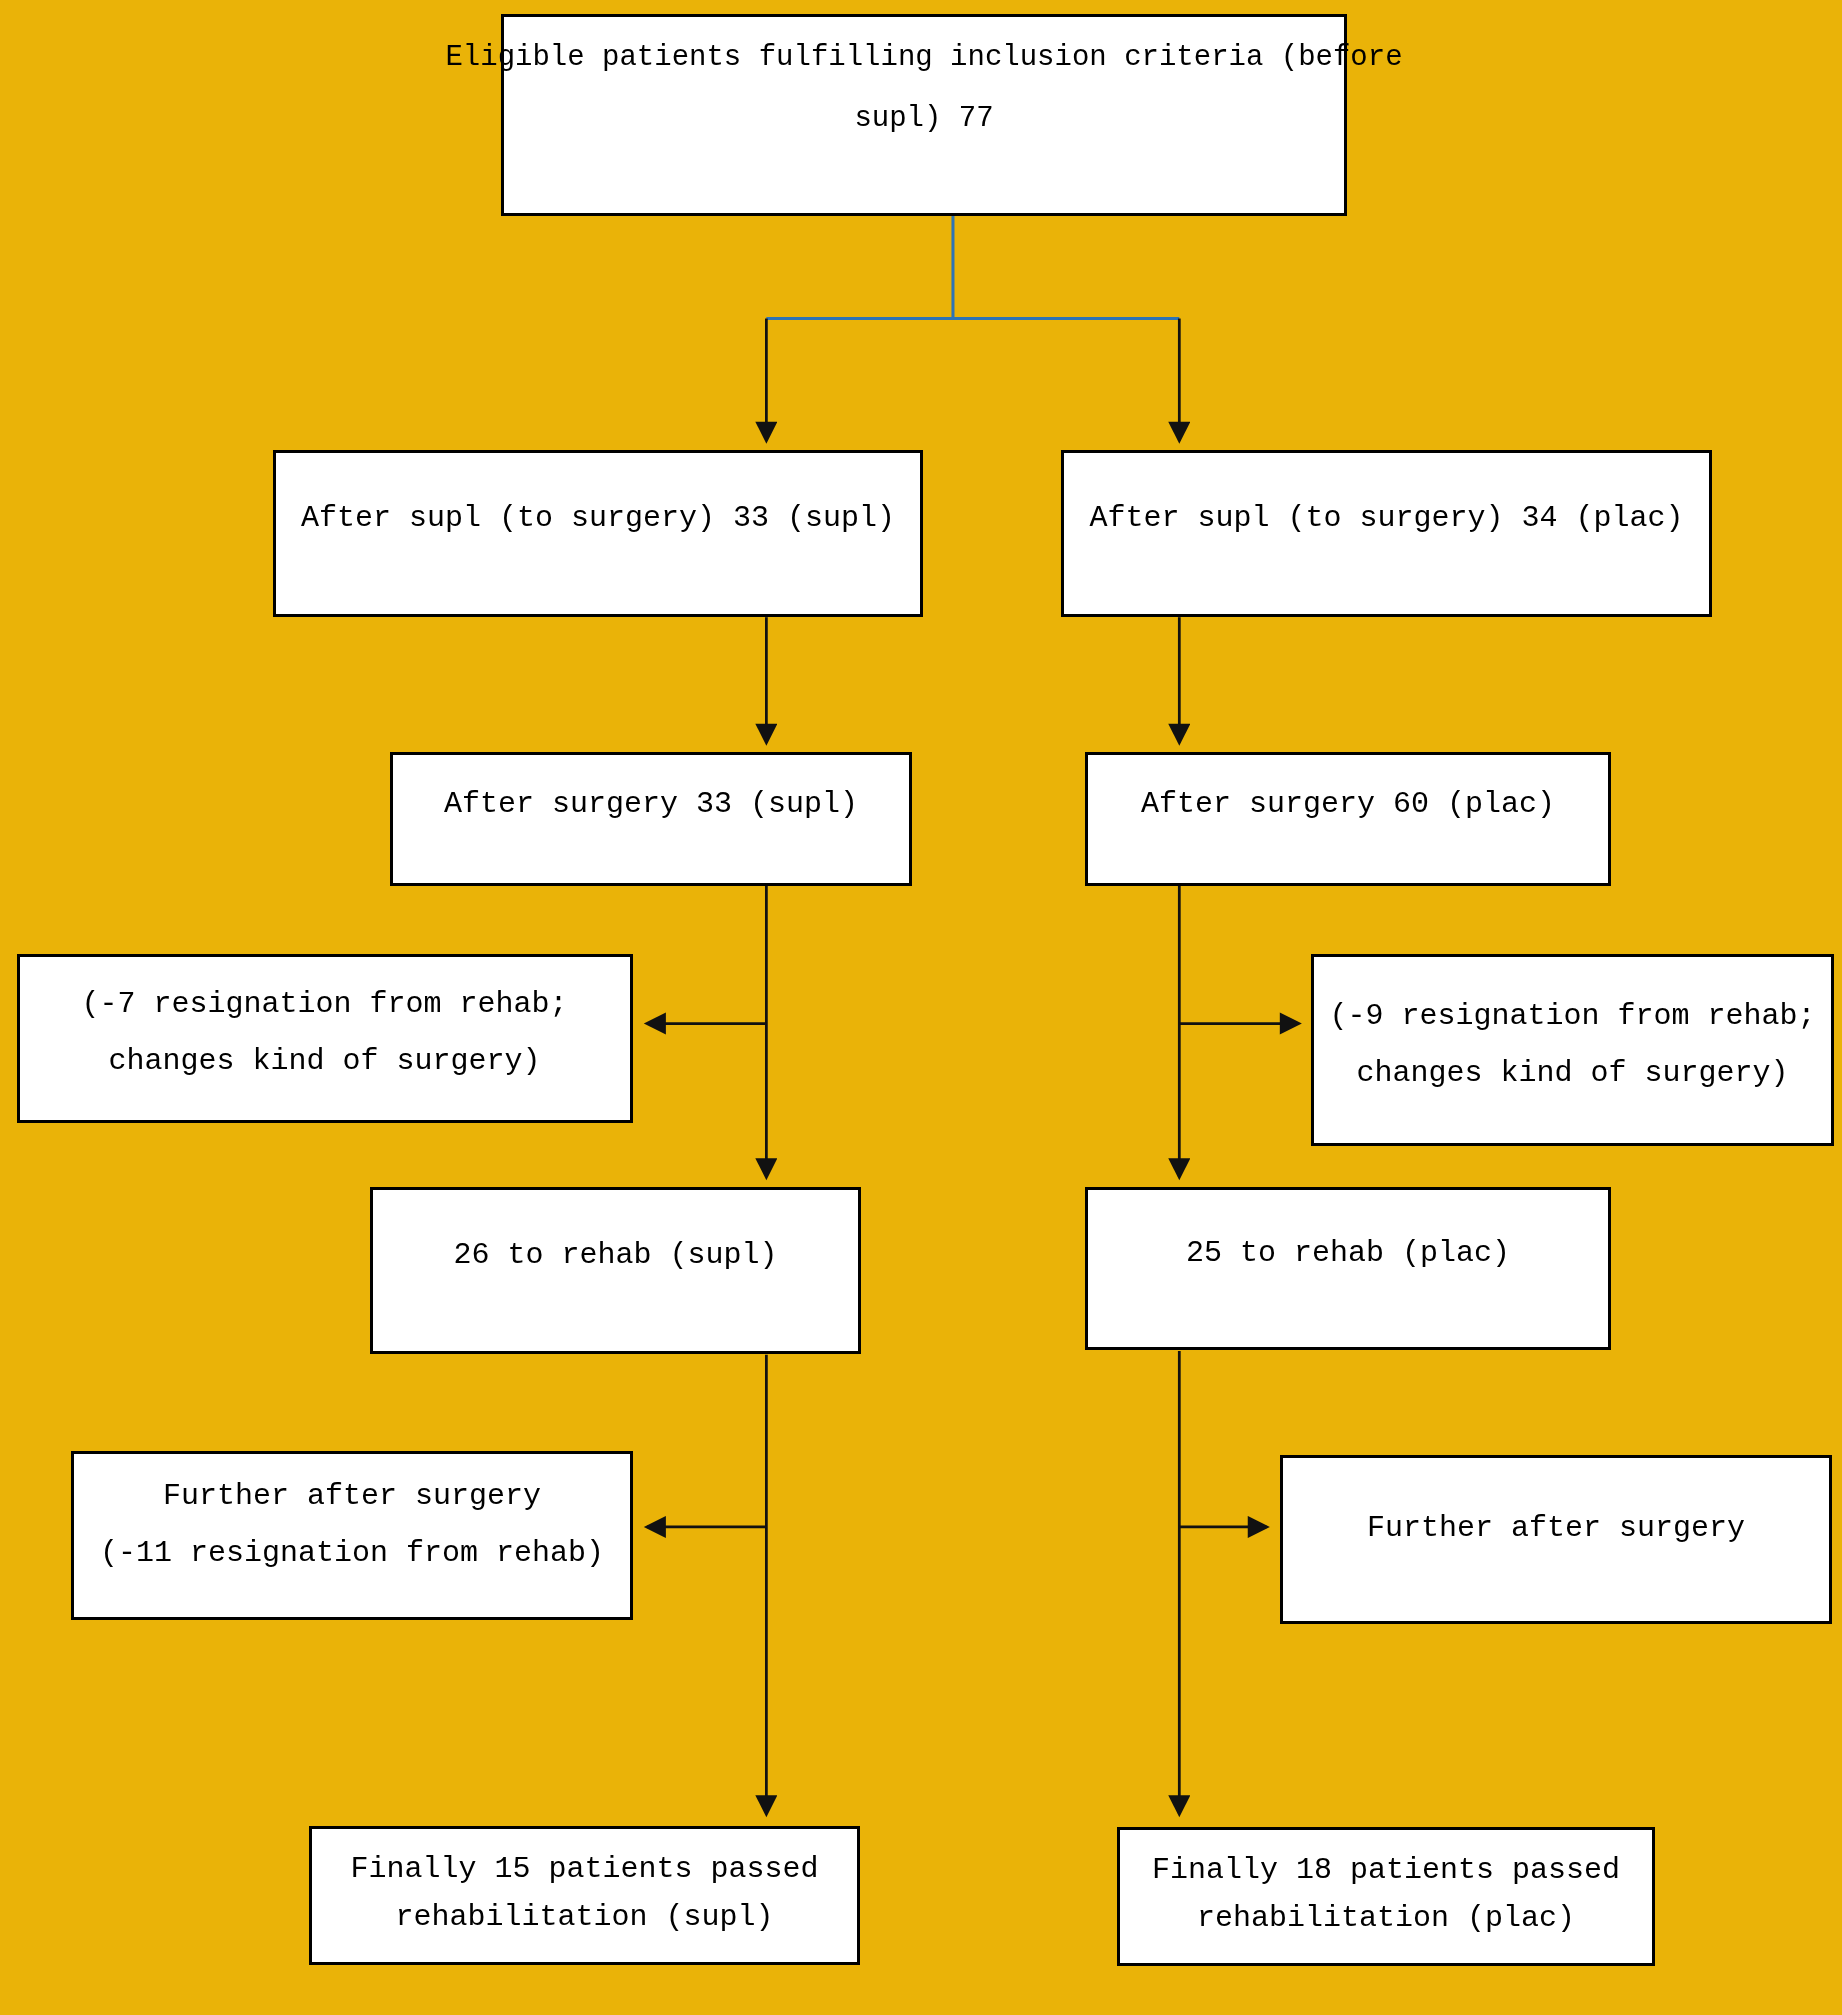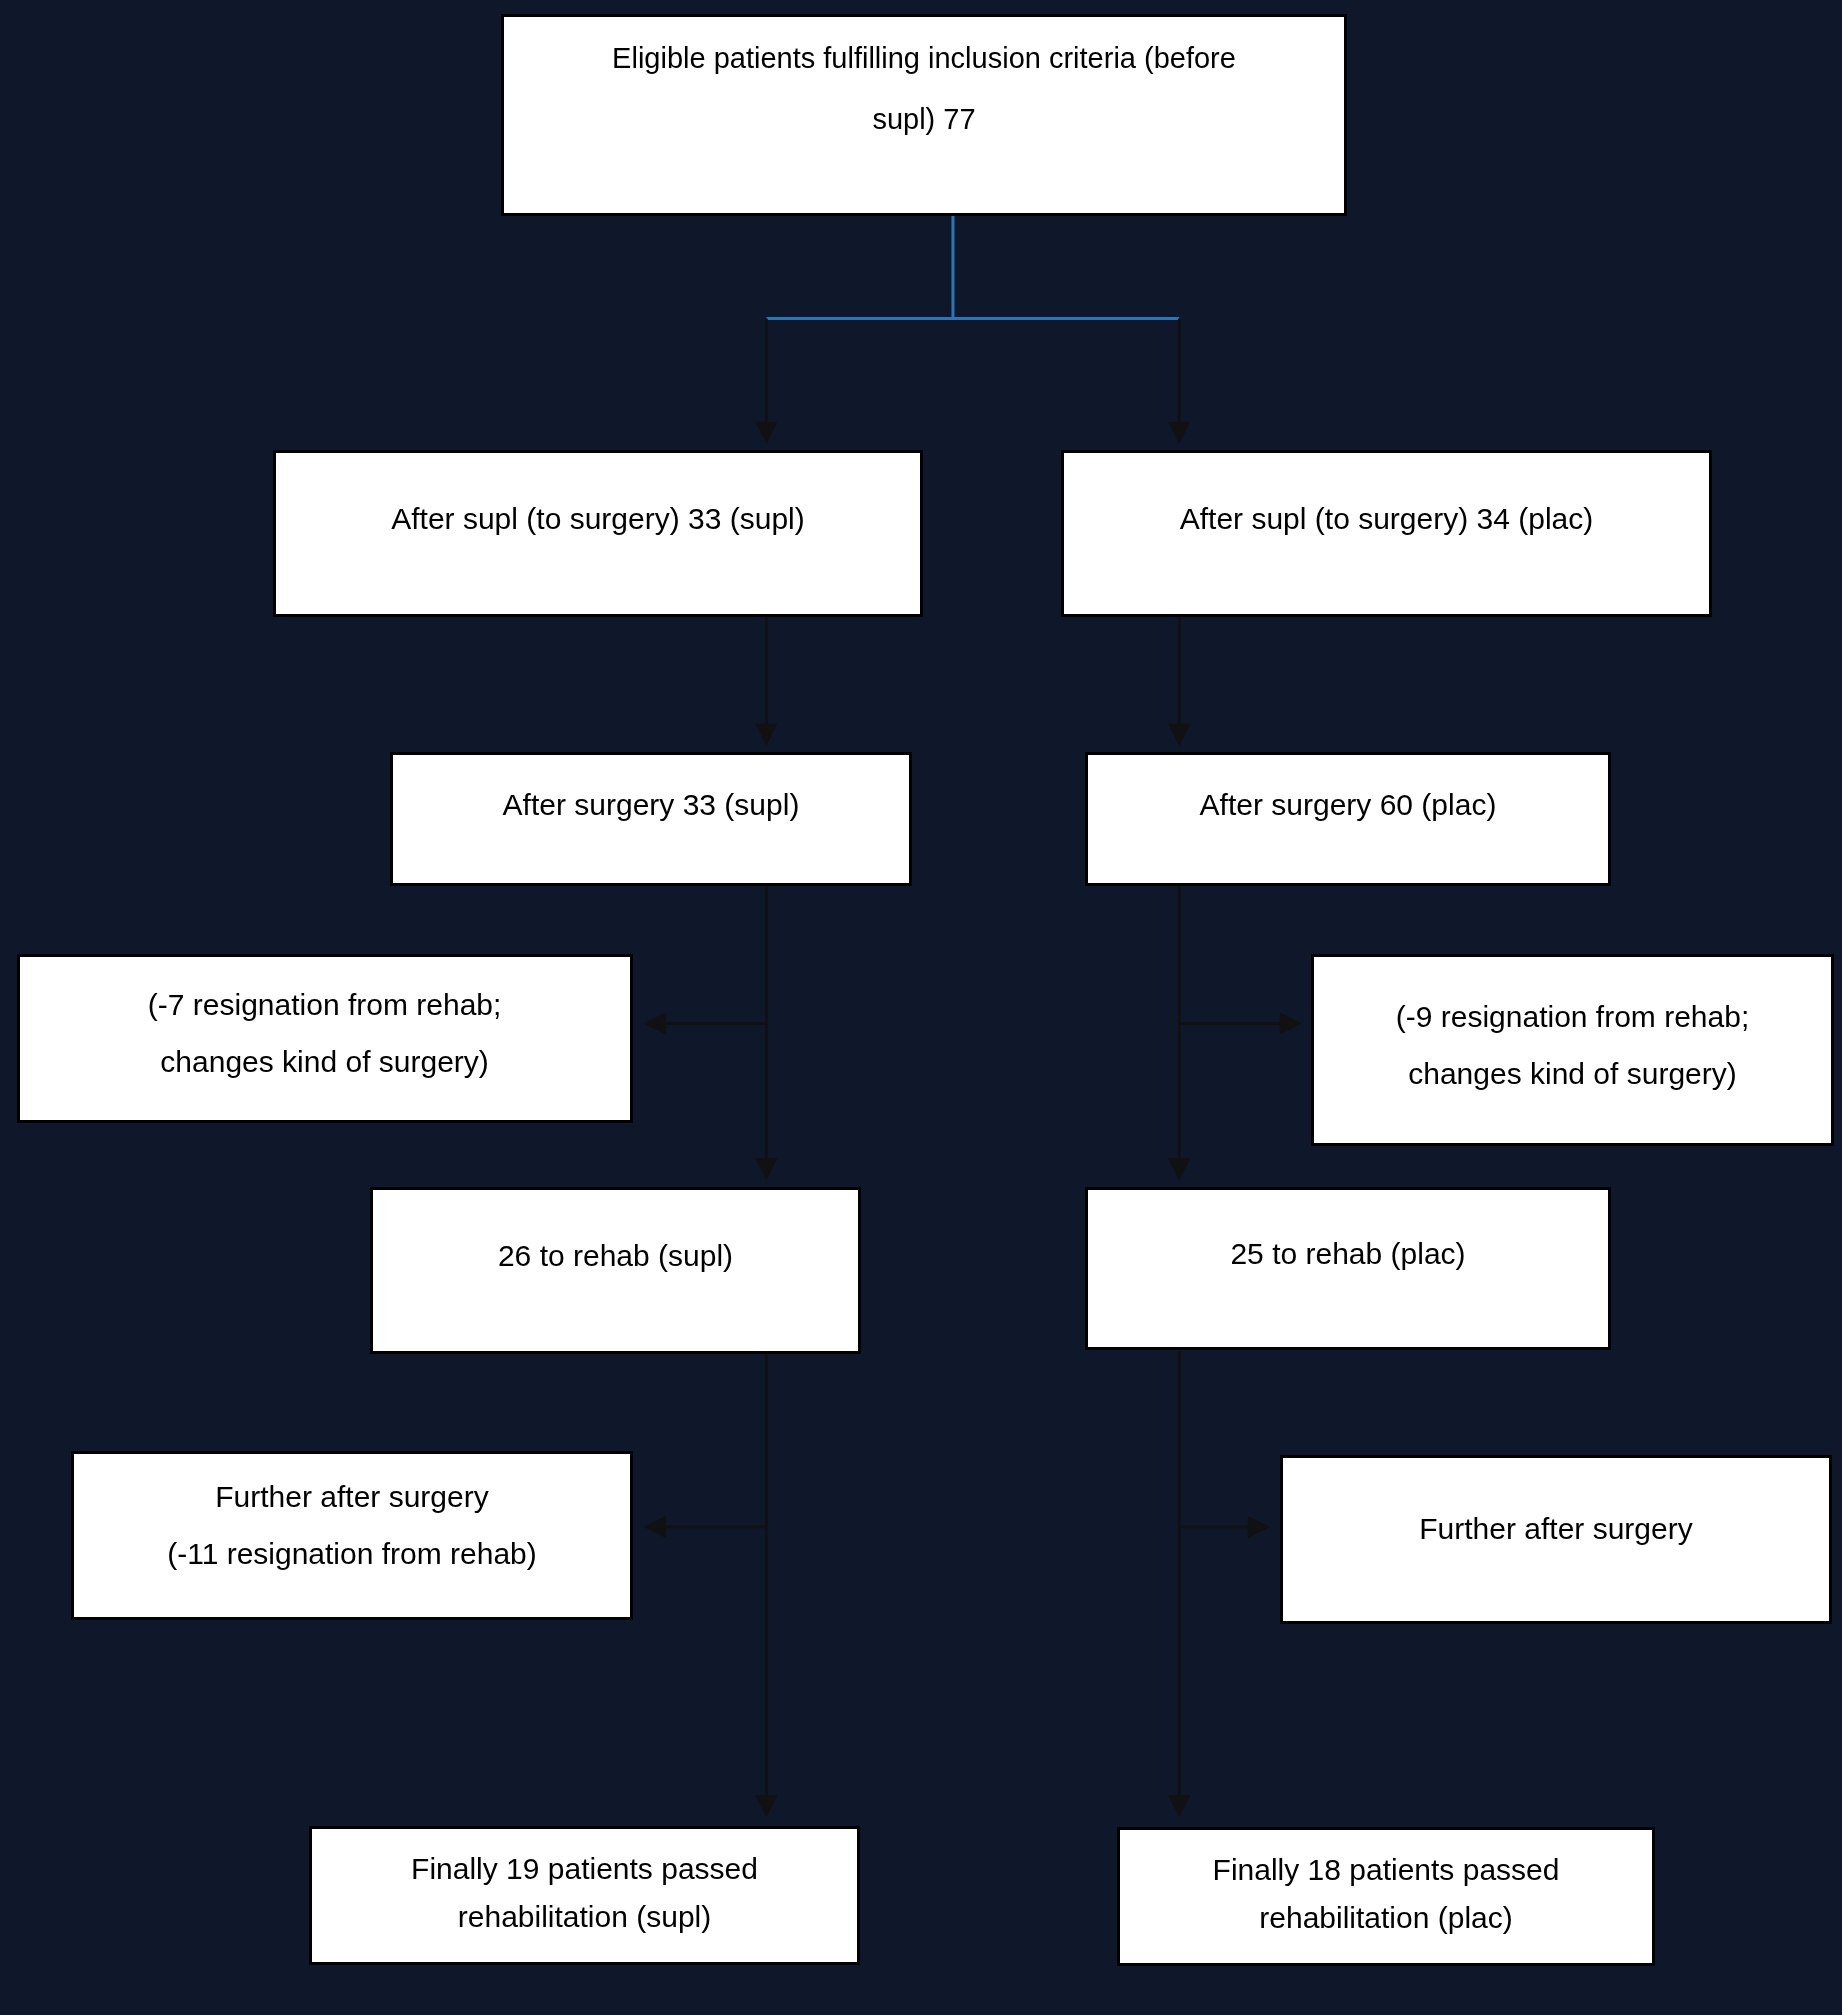--- a/index.html
+++ b/index.html
@@ -1,20 +1,20 @@
 <!DOCTYPE html>
 <html style="font-size:8.8px"><head>
 <meta charset="utf-8">
 <style>
   html,body{margin:0;padding:0;background:#ffffff;}
   .stage{
     position:relative;
     width:1843px;height:2015px;
-    background:#0f172a;
-    font-family:Liberation Sans, sans-serif;
+    background:#eab308;
+    font-family:Liberation Mono, monospace;
     color:#000;
     overflow:hidden;
   }
   .connectors{position:absolute;left:0;top:0;}
   .node{
     position:absolute;
     box-sizing:border-box;
     border:3.3px solid #000;
     background:#ffffff;
     display:flex;flex-direction:column;
@@ -111,21 +111,21 @@
   <div class="node t-fur" style="left:71px;top:1451px;width:562px;height:169px;">
     <span class="tl">Further after surgery</span>
     <span class="tl">(-11 resignation from rehab)</span>
   </div>
 
   <div class="node t-fur" style="left:1280px;top:1455px;width:552px;height:169px;">
     <span class="tl">Further after surgery</span>
   </div>
 
   <div class="node t-final" style="left:309px;top:1826px;width:551px;height:139px;">
-    <span class="tl">Finally 19 patients passed</span>
+    <span class="tl">Finally 15 patients passed</span>
     <span class="tl">rehabilitation (supl)</span>
   </div>
 
   <div class="node t-final" style="left:1117px;top:1827px;width:538px;height:139px;">
     <span class="tl">Finally 18 patients passed</span>
     <span class="tl">rehabilitation (plac)</span>
   </div>
 
 </div>
 

